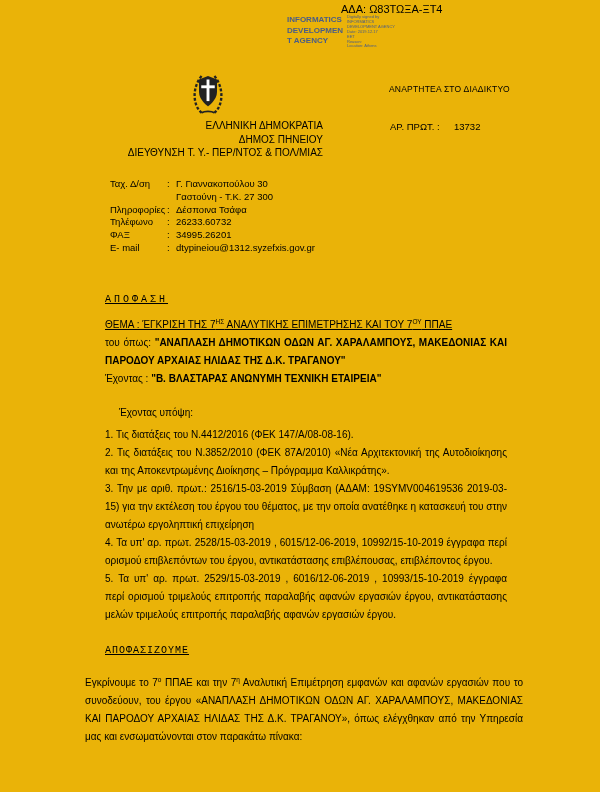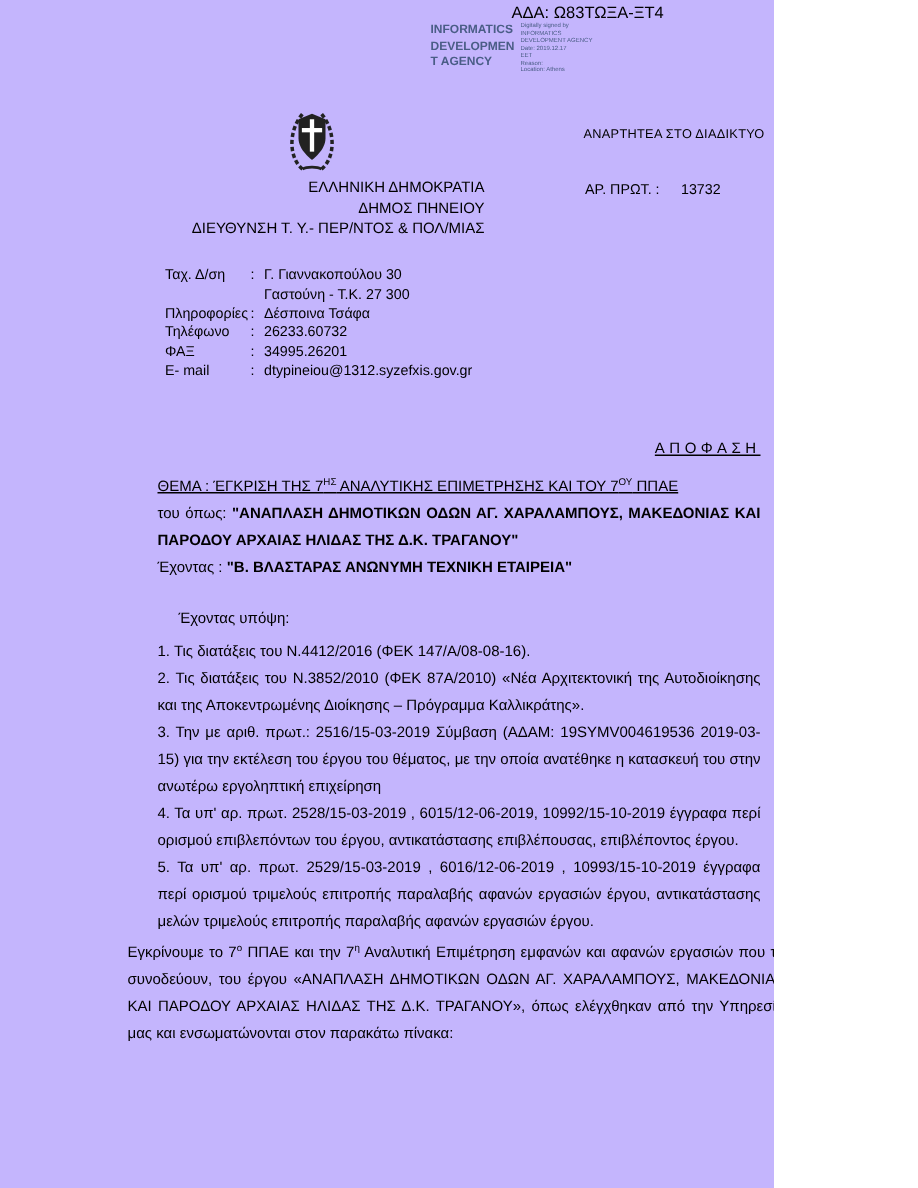--- a/index.html
+++ b/index.html
@@ -1,34 +1,34 @@
 <!DOCTYPE html>
 <html><head>
 <meta charset="utf-8">
 <style>
   html,body{margin:0;padding:0;background:#ffffff;}
-  .page{position:relative;width:516px;height:792px;background:#c4b5fd;font-family:"Liberation Sans",sans-serif;color:#000;overflow:hidden;}
+  .page{position:relative;width:600px;height:792px;background:#eab308;font-family:"Liberation Sans",sans-serif;color:#000;overflow:hidden;}
 
   .ada{position:absolute;left:341px;top:3px;font-size:11px;}
   .stamp{position:absolute;left:287px;top:15px;font-size:8px;font-weight:bold;line-height:10.5px;color:#4a5d86;}
   .stamp-sig{position:absolute;left:347px;top:15px;width:76px;font-size:4px;line-height:4.9px;color:#4a5d86;}
   .anartitea{position:absolute;left:389px;top:84px;font-size:8.5px;letter-spacing:0.2px;}
   .emblem{position:absolute;left:190px;top:70px;width:36px;height:46px;}
   .authority{position:absolute;left:95px;top:119px;width:228px;text-align:right;font-size:10px;line-height:13.5px;}
   .protocol{position:absolute;left:390px;top:118px;font-size:9.5px;line-height:17px;}
   .protocol .row{display:flex;}
   .protocol .lbl{width:64px;}
   .contact{position:absolute;left:110px;top:178px;font-size:9.5px;line-height:12.8px;}
   .contact .row{display:flex;}
   .contact .lbl{width:57px;}
   .contact .colon{width:9px;}
 
   .main{position:absolute;left:105px;top:291px;width:402px;font-size:10px;line-height:18px;}
   .main p{margin:0;}
-  .center-underline{text-align:right;text-decoration:underline;}
+  .center-underline{text-align:left;text-decoration:underline;font-family:Liberation Mono, monospace;}
   .apofasi{letter-spacing:3px;margin:0 0 4px 0 !important;}
   .thema{text-decoration:underline;}
   .sup{font-size:6.5px;vertical-align:4px;}
   .project{text-align:justify;}
   .bold{font-weight:bold;}
   .having{margin:16px 0 4px 14px !important;}
   .item{text-align:justify;}
   .decide{letter-spacing:1px;margin:18px 0 11px 0 !important;}
   .decision{text-align:justify;margin:0 -16px 0 -20px !important;}
 </style>
@@ -124,17 +124,18 @@
     <p><span>Έχοντας : </span><span class="bold">"Β. ΒΛΑΣΤΑΡΑΣ ΑΝΩΝΥΜΗ ΤΕΧΝΙΚΗ ΕΤΑΙΡΕΙΑ"</span></p>
 
     <p class="having">Έχοντας υπόψη:</p>
 
     <p class="item">1. Τις διατάξεις του Ν.4412/2016 (ΦΕΚ 147/Α/08-08-16).</p>
     <p class="item">2. Τις διατάξεις του Ν.3852/2010 (ΦΕΚ 87Α/2010) «Νέα Αρχιτεκτονική της Αυτοδιοίκησης και της Αποκεντρωμένης Διοίκησης – Πρόγραμμα Καλλικράτης».</p>
     <p class="item">3. Την με αριθ. πρωτ.: 2516/15-03-2019 Σύμβαση (ΑΔΑΜ: 19SYMV004619536 2019-03-15) για την εκτέλεση του έργου του θέματος, με την οποία ανατέθηκε η κατασκευή του στην ανωτέρω εργοληπτική επιχείρηση</p>
     <p class="item">4. Τα υπ' αρ. πρωτ. 2528/15-03-2019 , 6015/12-06-2019, 10992/15-10-2019 έγγραφα περί ορισμού επιβλεπόντων του έργου, αντικατάστασης επιβλέπουσας, επιβλέποντος έργου.</p>
     <p class="item">5. Τα υπ' αρ. πρωτ. 2529/15-03-2019 , 6016/12-06-2019 , 10993/15-10-2019 έγγραφα περί ορισμού τριμελούς επιτροπής παραλαβής αφανών εργασιών έργου, αντικατάστασης μελών τριμελούς επιτροπής παραλαβής αφανών εργασιών έργου.</p>
 
+    <p class="center-underline decide">ΑΠΟΦΑΣΙΖΟΥΜΕ</p>
 
     <p class="decision"><span>Εγκρίνουμε το 7</span><span class="sup">ο</span><span> ΠΠΑΕ και την 7</span><span class="sup">η</span><span> Αναλυτική Επιμέτρηση εμφανών και αφανών εργασιών που το συνοδεύουν, του έργου «ΑΝΑΠΛΑΣΗ ΔΗΜΟΤΙΚΩΝ ΟΔΩΝ ΑΓ. ΧΑΡΑΛΑΜΠΟΥΣ, ΜΑΚΕΔΟΝΙΑΣ ΚΑΙ ΠΑΡΟΔΟΥ ΑΡΧΑΙΑΣ ΗΛΙΔΑΣ ΤΗΣ Δ.Κ. ΤΡΑΓΑΝΟΥ», όπως ελέγχθηκαν από την Υπηρεσία μας και ενσωματώνονται στον παρακάτω πίνακα:</span></p>
   </div>
 
 </div>
 
 </body></html>

